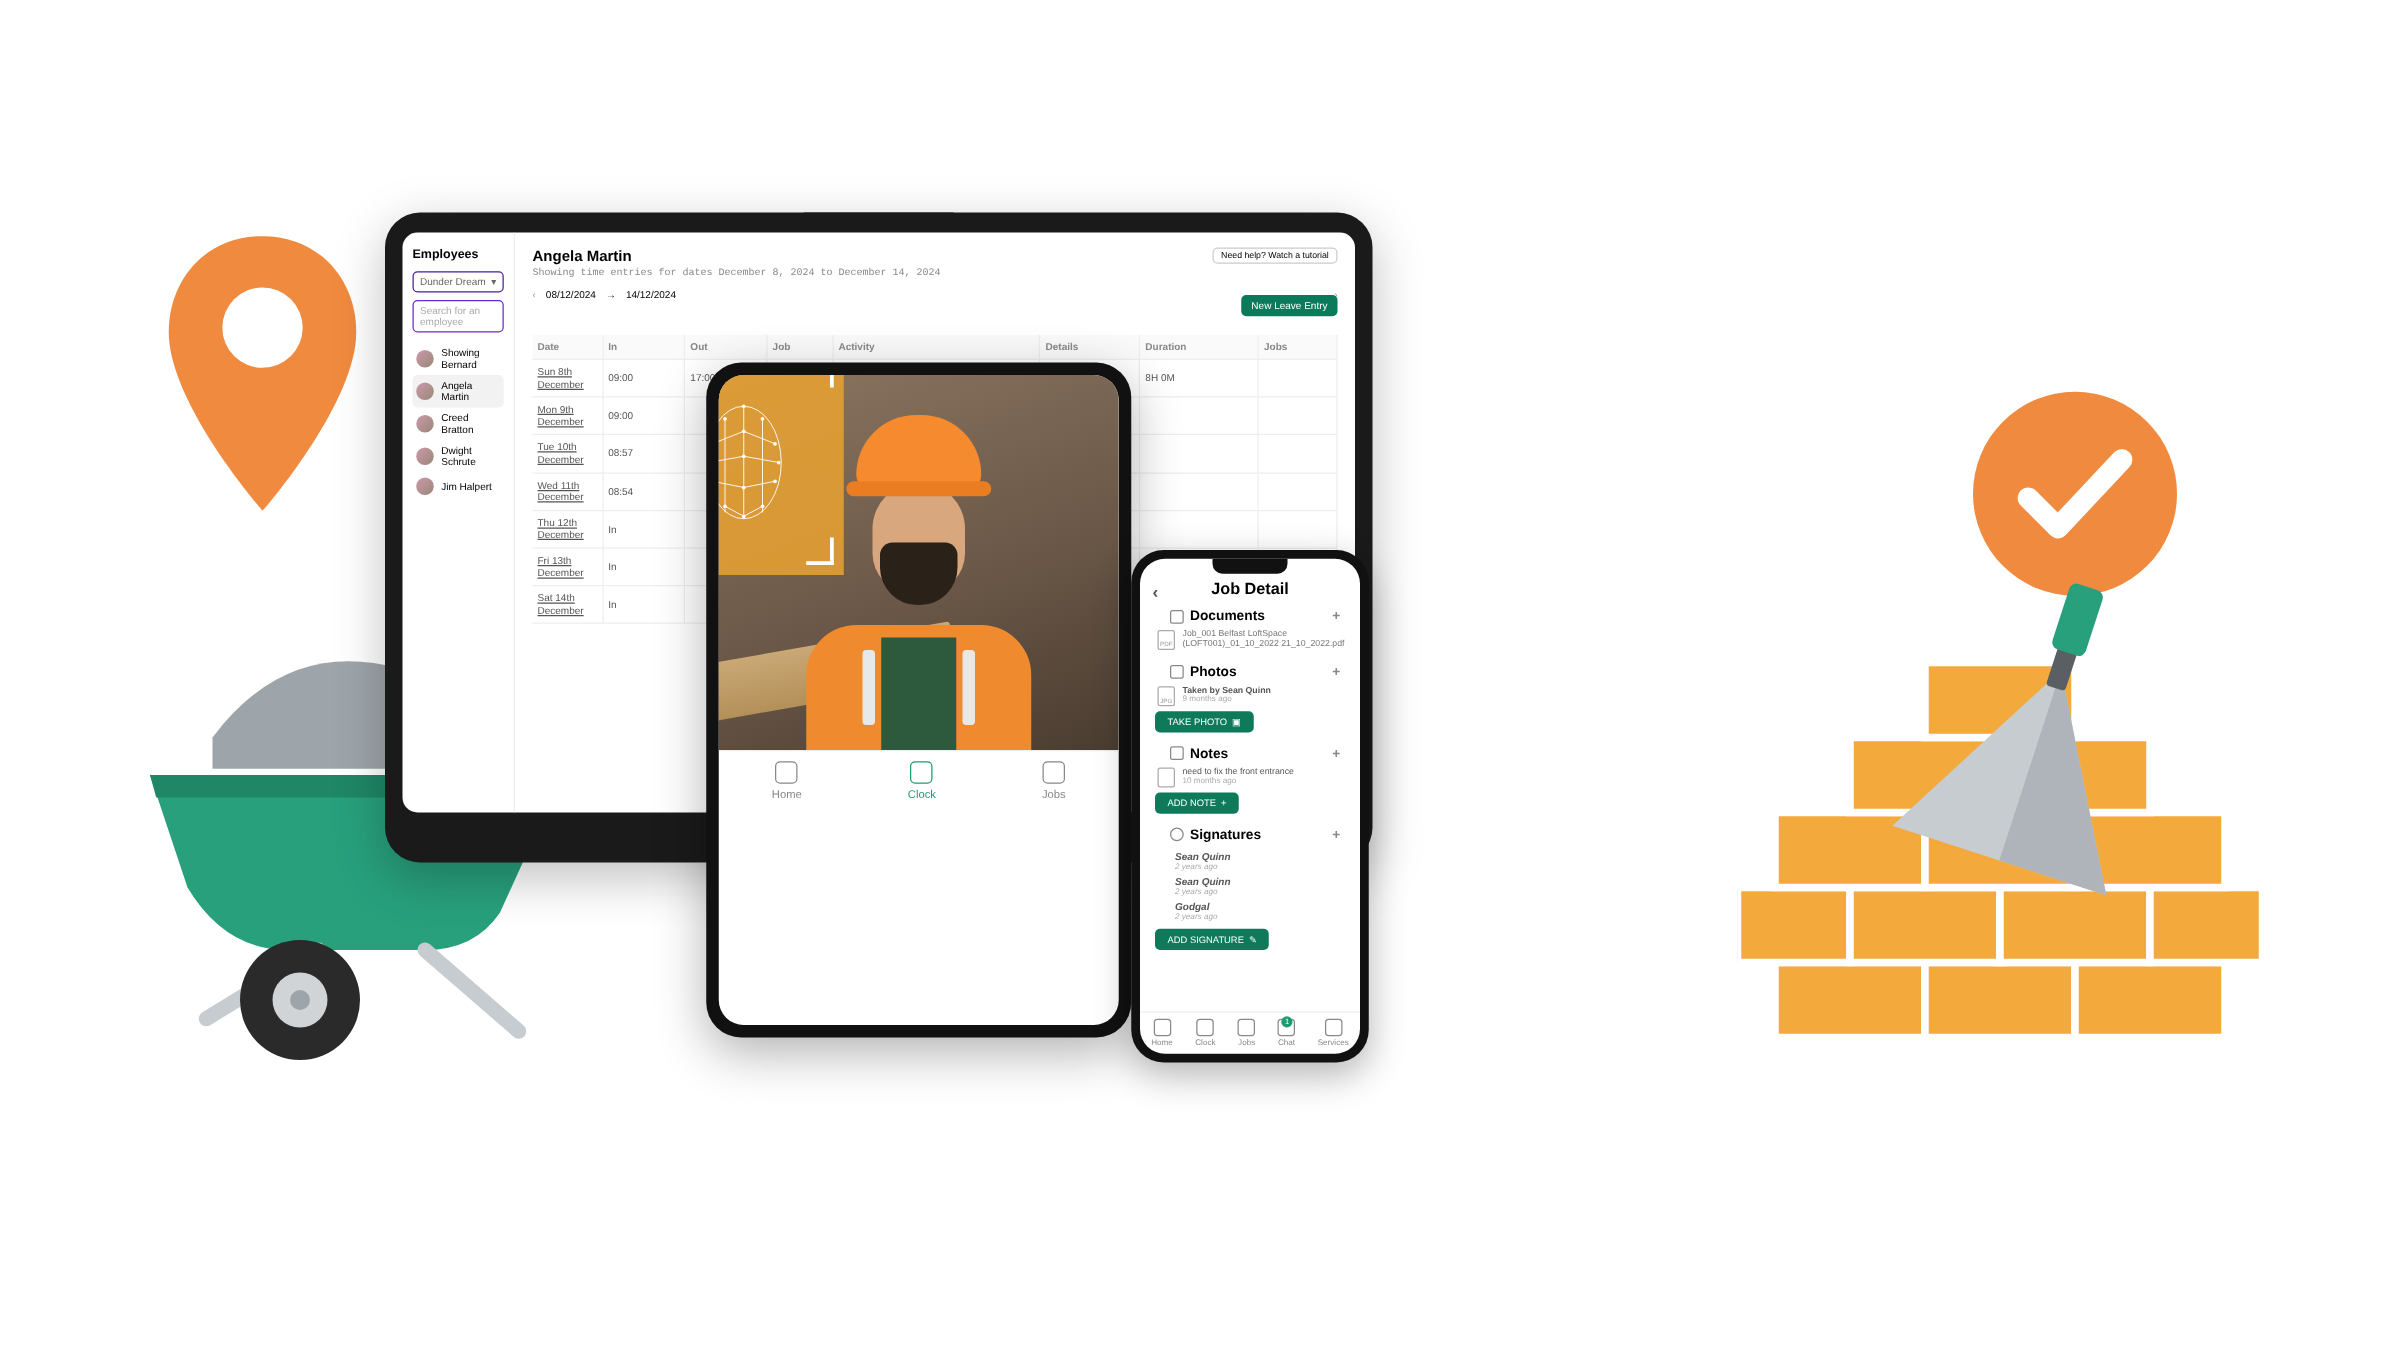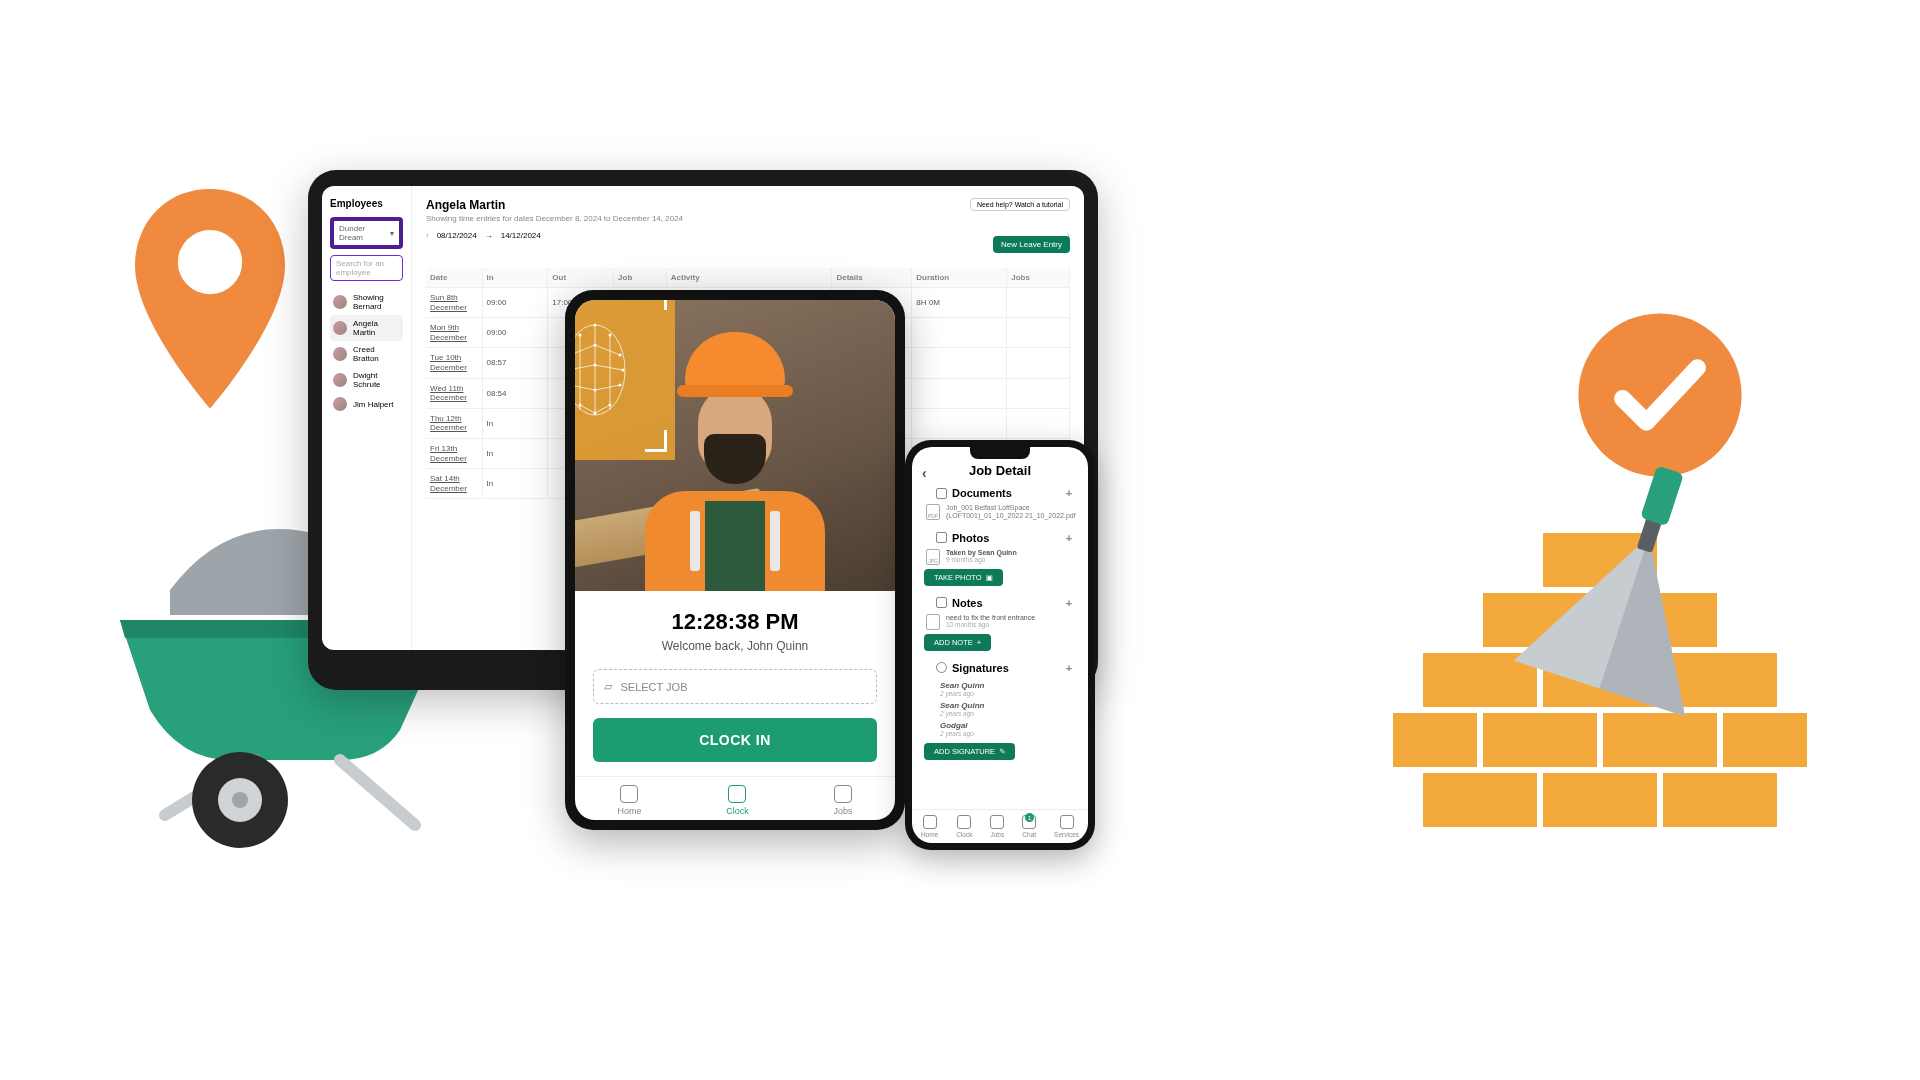--- a/index.html
+++ b/index.html
@@ -16,29 +16,29 @@
 
 
 .bricks { position: absolute; right: 90px; top: 440px; }
 
 
 .laptop { position: absolute; left: 308px; top: 170px; width: 790px; height: 520px; background:#1a1a1a; border-radius: 28px; padding: 16px 14px 40px; box-shadow: 0 12px 40px rgba(0,0,0,.25); }
 .notch { position:absolute; top:0; left:50%; transform:translateX(-50%); width:120px; height:14px; background:#1a1a1a; border-radius:0 0 14px 14px; z-index:3;}
 .laptop-screen { width:100%; height:100%; background:#fff; border-radius:12px; display:flex; font-size:9px; overflow:hidden;}
 .sidebar { width:90px; border-right:1px solid #eee; padding:12px 8px; }
 .sidebar h3 { font-size:10px; font-weight:700; margin-bottom:8px;}
-.team-select { border:4px solid #4c1d95; border-radius:4px; padding:3px 5px; font-size:8px; color:#666; display:flex; justify-content:space-between; align-items:center; margin-bottom:6px; cursor:pointer;}
+.team-select { border:1px solid #4c1d95; border-radius:4px; padding:3px 5px; font-size:8px; color:#666; display:flex; justify-content:space-between; align-items:center; margin-bottom:6px; cursor:pointer;}
 .search-emp { border:1px solid #6d28d9; border-radius:4px; padding:3px 5px; font-size:8px; color:#aaa; margin-bottom:8px;}
 .emp { display:flex; align-items:center; gap:6px; padding:4px 3px; font-size:8px; border-radius:4px; cursor:pointer;}
 .emp.active { background:#f2f2f2;}
 .avatar { width:14px; height:14px; border-radius:50%; background:linear-gradient(135deg,#c9a 0%,#987 100%); flex-shrink:0;}
 .main { flex:1; padding:12px 14px; position:relative;}
 .main-head { display:flex; justify-content:space-between; align-items:flex-start;}
 .emp-name { font-size:12px; font-weight:700;}
-.sub { font-size:8px; color:#888; margin-top:2px;}
+.sub { font-size:8px; color:#888; margin-top:2px;font-family:Liberation Mono, monospace;}
 .help-btn { border:1px solid #ccc; border-radius:4px; padding:2px 6px; font-size:7px; background:#fff; cursor:pointer;}
 .date-row { display:flex; align-items:center; gap:8px; margin-top:8px; font-size:8px;}
 .chev { color:#999; cursor:pointer;}
 .new-leave { position:absolute; right:14px; top:50px; background:#0a7a5a; color:#fff; border:none; border-radius:4px; padding:4px 8px; font-size:8px; cursor:pointer;}
 .table { margin-top:28px; width:100%; border-collapse:collapse; font-size:8px;}
 .table th, .table td { text-align:left; padding:5px 4px; border-bottom:1px solid #eee; border-right:1px solid #eee; color:#555;}
 .table th { color:#888; font-weight:600; background:#fafafa;}
 .date-cell { line-height:1.2; width:56px;text-decoration:underline;}
 .act-pill { border:1px solid #ddd; border-radius:3px; padding:1px 4px; font-size:7px; display:inline-flex; align-items:center; gap:3px; color:#666;}
 .dots { color:#aaa; letter-spacing:1px;}
@@ -313,29 +313,20 @@
             <circle cx="15" cy="70" r="1.5"></circle>
               <circle cx="40" cy="75" r="1.5"></circle>
               <circle cx="65" cy="70" r="1.5"></circle>
             <circle cx="25" cy="90" r="1.5"></circle>
               <circle cx="40" cy="98" r="1.5"></circle>
               <circle cx="55" cy="90" r="1.5"></circle>
           </g>
         </svg>
       </div>
     </div>
-    <div class="tablet-body">
-      <div class="time">12:28:38 PM</div>
-      <div class="welcome">Welcome back, John Quinn</div>
-      <div class="select-job">
-        <span>▱</span>
-        <span>SELECT JOB</span>
-      </div>
-      <button class="clock-in">CLOCK IN</button>
-    </div>
     <div class="tab-nav" id="tablet-nav">
         <div class="tnav">
           <div class="tnav-icon"></div>
           <span>Home</span>
         </div>
         <div class="tnav active">
           <div class="tnav-icon"></div>
           <span>Clock</span>
         </div>
         <div class="tnav">

